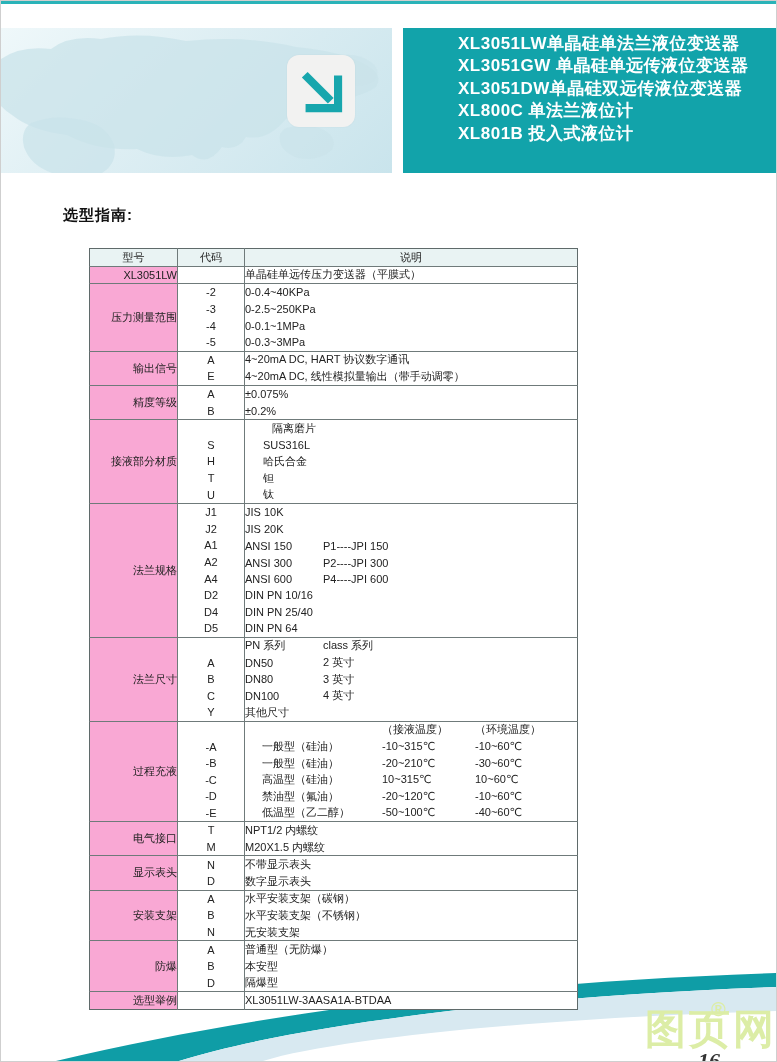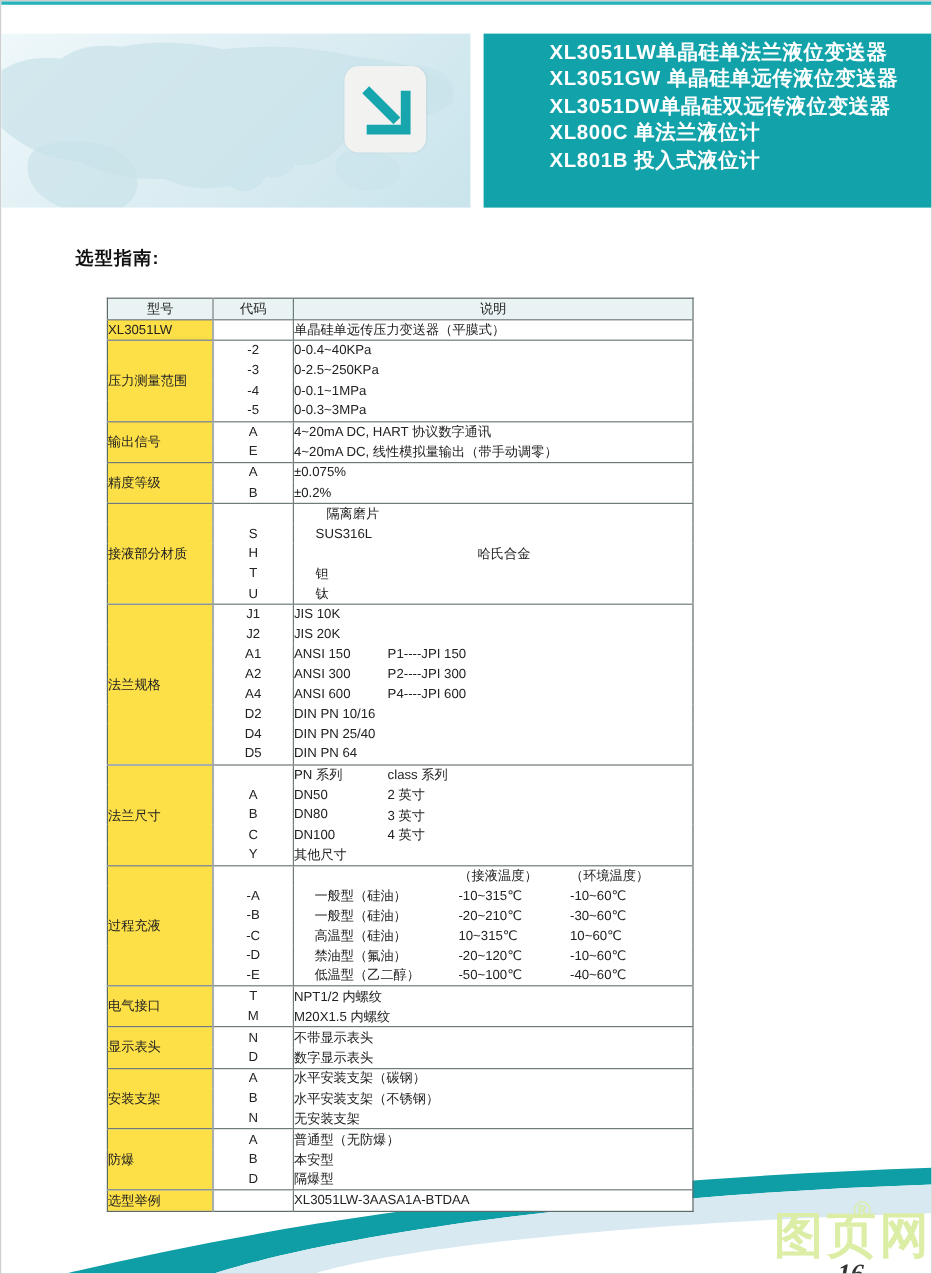--- a/index.html
+++ b/index.html
@@ -68,21 +68,21 @@
     vertical-align:middle;
     font-weight:normal;
     overflow:hidden;white-space:nowrap;
   }
   table.sel th{
     background:#e9f3f3;border-bottom:1px solid #6f7a7a;
     text-align:center;
   }
   th.h-code,td.c-code{border-left:1px solid #6f7a7a;border-right:1px solid #6f7a7a;}
   td.c-label{
-    background:#fde047;text-align:left;
+    background:#f9a8d4;text-align:right;
   }
   td.c-code{text-align:center;}
   td.c-desc{text-align:left;padding-left:9px;}
   .sec-top{border-top:1px solid #6f7a7a;}
   .col{display:inline-block;vertical-align:middle;white-space:nowrap;}
   .col2-0{width:78px;}
   .col3-0{padding-left:17px;width:120px;}
   .col3-1{width:93px;}
   
   .bottom-decor{
@@ -203,21 +203,21 @@
             <td class="c-label sec-top" rowspan="5">接液部分材质</td>
             <td class="c-code sec-top"></td>
             <td class="c-desc sec-top" style="padding-left: 27px;">隔离磨片</td>
           </tr>
           <tr>
             <td class="c-code">S</td>
             <td class="c-desc" style="padding-left: 18px;">SUS316L</td>
           </tr>
           <tr>
             <td class="c-code">H</td>
-            <td class="c-desc" style="padding-left: 18px; text-align: center;">哈氏合金</td>
+            <td class="c-desc" style="padding-left: 18px;">哈氏合金</td>
           </tr>
           <tr>
             <td class="c-code">T</td>
             <td class="c-desc" style="padding-left: 18px;">钽</td>
           </tr>
           <tr>
             <td class="c-code">U</td>
             <td class="c-desc" style="padding-left: 18px;">钛</td>
           </tr>
           <tr>

